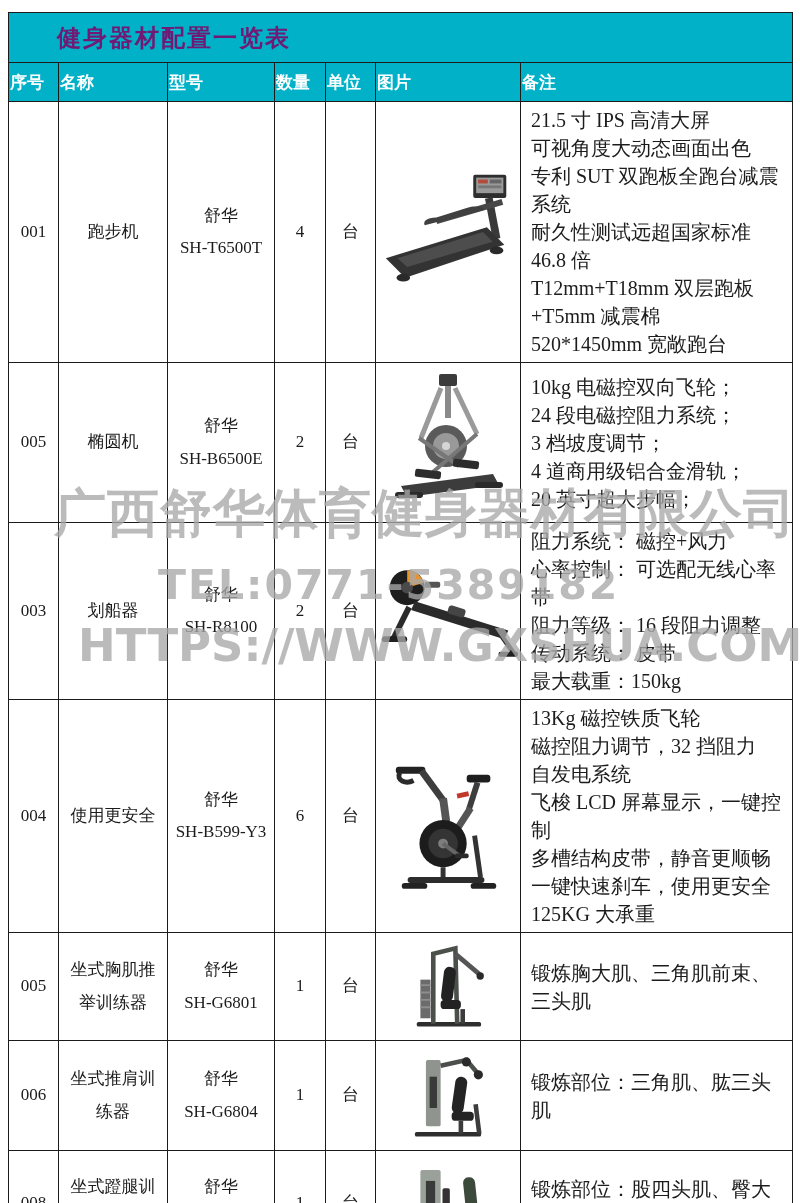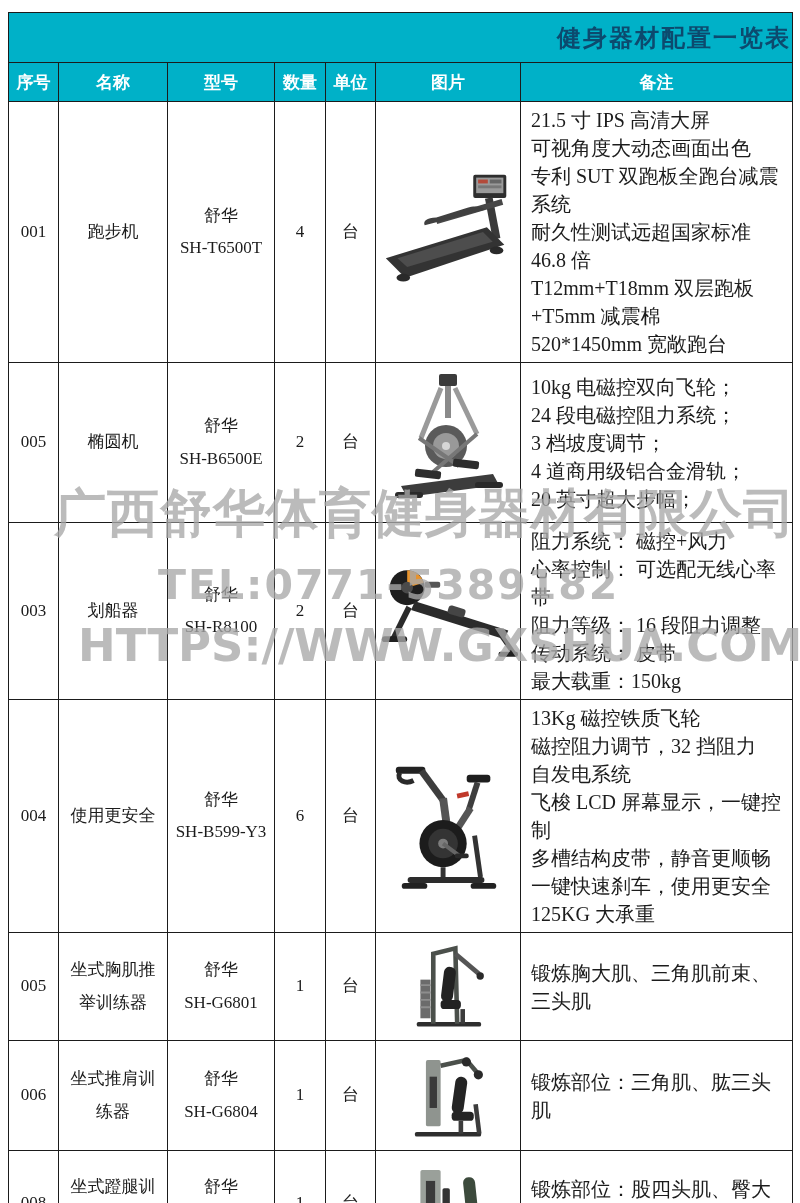--- a/index.html
+++ b/index.html
@@ -1,22 +1,22 @@
 <!DOCTYPE html>
 <html><head>
 <meta charset="utf-8">
 <style>
   html,body{margin:0;padding:0;background:#ffffff;}
   #page{position:relative;width:800px;height:1203px;background:#ffffff;overflow:hidden;
         font-family:"Liberation Serif","DejaVu Serif",serif;color:#1c1c1c;}
   table.spec{position:absolute;left:8px;top:12px;width:784px;border-collapse:collapse;table-layout:fixed;}
   table.spec td{border:1px solid #1b1b1b;vertical-align:middle;overflow:hidden;}
-  td.title-cell{height:47px;background:#00b1c8;color:#0c4a6e;text-align:right;
+  td.title-cell{height:47px;background:#00b1c8;color:#701a75;text-align:left;
                 font-size:24px;font-weight:bold;letter-spacing:2px;padding-left:48px;}
-  tr.head td{height:36px;background:#00b1c8;color:#ffffff;text-align:center;
+  tr.head td{height:36px;background:#00b1c8;color:#ffffff;text-align:left;
              font-size:17px;font-weight:bold;}
   td.c{text-align:center;font-size:17px;white-space:pre-line;line-height:1.9;}
   td.img-cell{text-align:center;}
   td.remarks{font-size:20px;line-height:28px;white-space:pre-line;text-align:left;
              padding:4px 6px 4px 10px;}
   .wm{position:absolute;left:0;top:11px;width:100%;height:100%;pointer-events:none;z-index:5;
       font-family:"DejaVu Sans","Liberation Sans",sans-serif;font-weight:bold;}
   .wm span{position:absolute;color:rgba(168,168,168,0.78);white-space:nowrap;}
   .wm .l1{left:54px;top:468px;font-size:52px;letter-spacing:1px;}
   .wm .l2{left:158px;top:550px;font-size:41px;letter-spacing:2px;}

